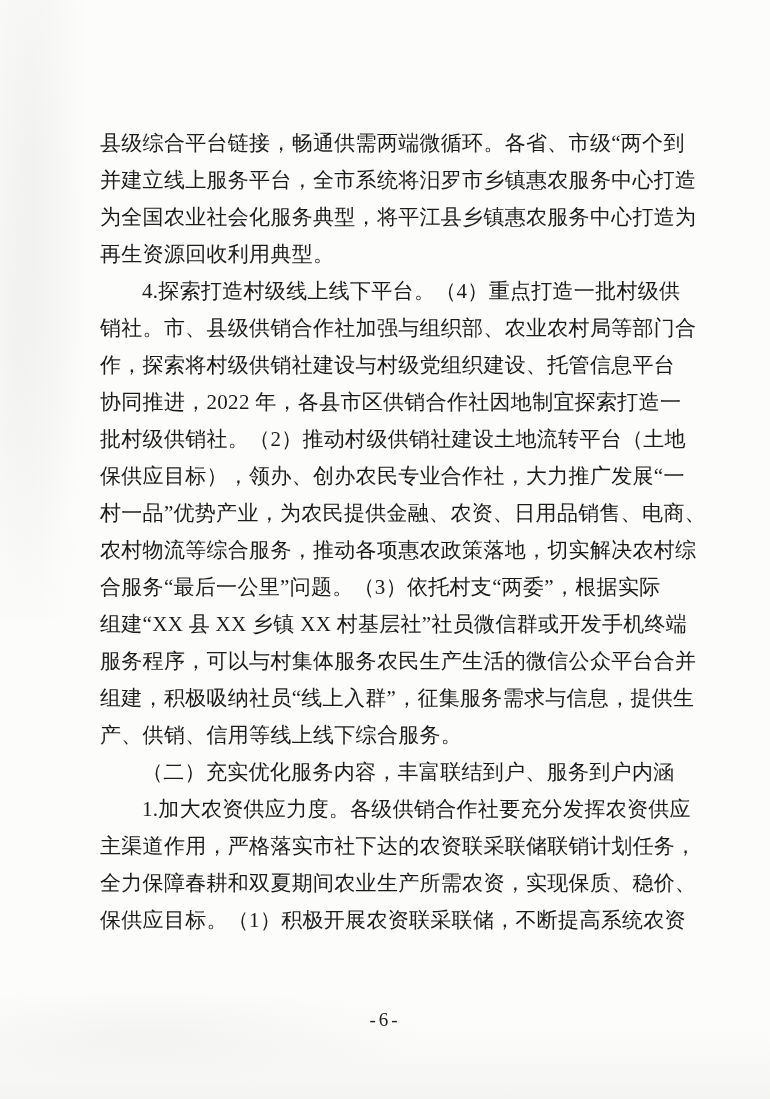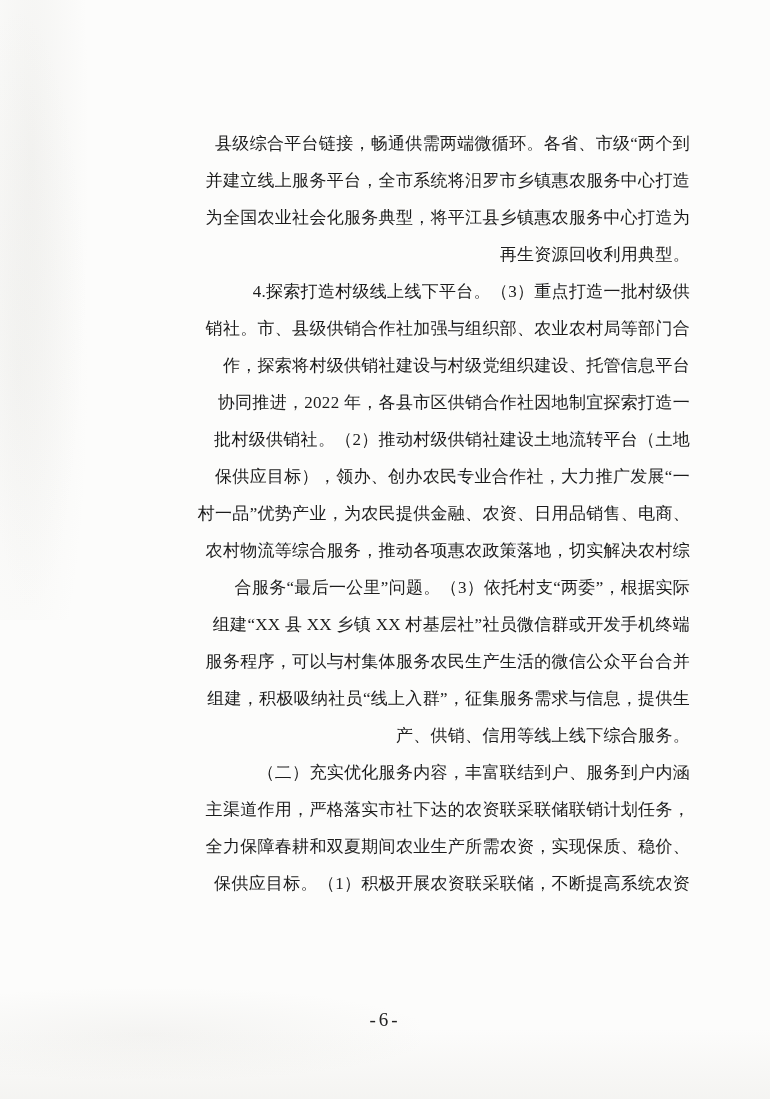--- a/index.html
+++ b/index.html
@@ -37,24 +37,23 @@
   }
   .text-block {
     position: absolute;
     left: 100px;
     top: 125px;
     width: 590px;
   }
   .ln {
     height: 37px;
     line-height: 37px;
-    font-size: 17px;
+    font-size: 21px;
     letter-spacing: 0.3px;
     white-space: nowrap;
-    text-align: right;
   }
   .indent {
     padding-left: 42px;
   }
   .bold {
     font-weight: 400;
   }
   .page-number {
     position: absolute;
     top: 1005px;
@@ -75,35 +74,36 @@
 <div class="scan-noise noise-bottom"></div>
 <div class="scan-noise noise-bottom-left"></div>
 
 <div class="text-block">
 
   <div class="ln">县级综合平台链接，畅通供需两端微循环。各省、市级“两个到</div>
   <div class="ln">并建立线上服务平台，全市系统将汨罗市乡镇惠农服务中心打造</div>
   <div class="ln">为全国农业社会化服务典型，将平江县乡镇惠农服务中心打造为</div>
   <div class="ln">再生资源回收利用典型。</div>
 
-  <div class="ln indent"><span class="bold">4.探索打造村级线上线下平台。</span><span>（3）重点打造一批村级供</span></div>
+  <div class="ln indent"><span class="bold">4.探索打造村级线上线下平台。</span><span>（4）重点打造一批村级供</span></div>
   <div class="ln">销社。市、县级供销合作社加强与组织部、农业农村局等部门合</div>
   <div class="ln">作，探索将村级供销社建设与村级党组织建设、托管信息平台</div>
   <div class="ln">协同推进，2022 年，各县市区供销合作社因地制宜探索打造一</div>
   <div class="ln">批村级供销社。（2）推动村级供销社建设土地流转平台（土地</div>
   <div class="ln">保供应目标），领办、创办农民专业合作社，大力推广发展“一</div>
   <div class="ln">村一品”优势产业，为农民提供金融、农资、日用品销售、电商、</div>
   <div class="ln">农村物流等综合服务，推动各项惠农政策落地，切实解决农村综</div>
   <div class="ln">合服务“最后一公里”问题。（3）依托村支“两委”，根据实际</div>
   <div class="ln">组建“XX 县 XX 乡镇 XX 村基层社”社员微信群或开发手机终端</div>
   <div class="ln">服务程序，可以与村集体服务农民生产生活的微信公众平台合并</div>
   <div class="ln">组建，积极吸纳社员“线上入群”，征集服务需求与信息，提供生</div>
   <div class="ln">产、供销、信用等线上线下综合服务。</div>
 
   <div class="ln indent bold">（二）充实优化服务内容，丰富联结到户、服务到户内涵</div>
 
+  <div class="ln indent"><span class="bold">1.加大农资供应力度。</span><span>各级供销合作社要充分发挥农资供应</span></div>
   <div class="ln">主渠道作用，严格落实市社下达的农资联采联储联销计划任务，</div>
   <div class="ln">全力保障春耕和双夏期间农业生产所需农资，实现保质、稳价、</div>
   <div class="ln">保供应目标。（1）积极开展农资联采联储，不断提高系统农资</div>
 
 </div>
 
 <div class="page-number">-6-</div>
 
 </body></html>

